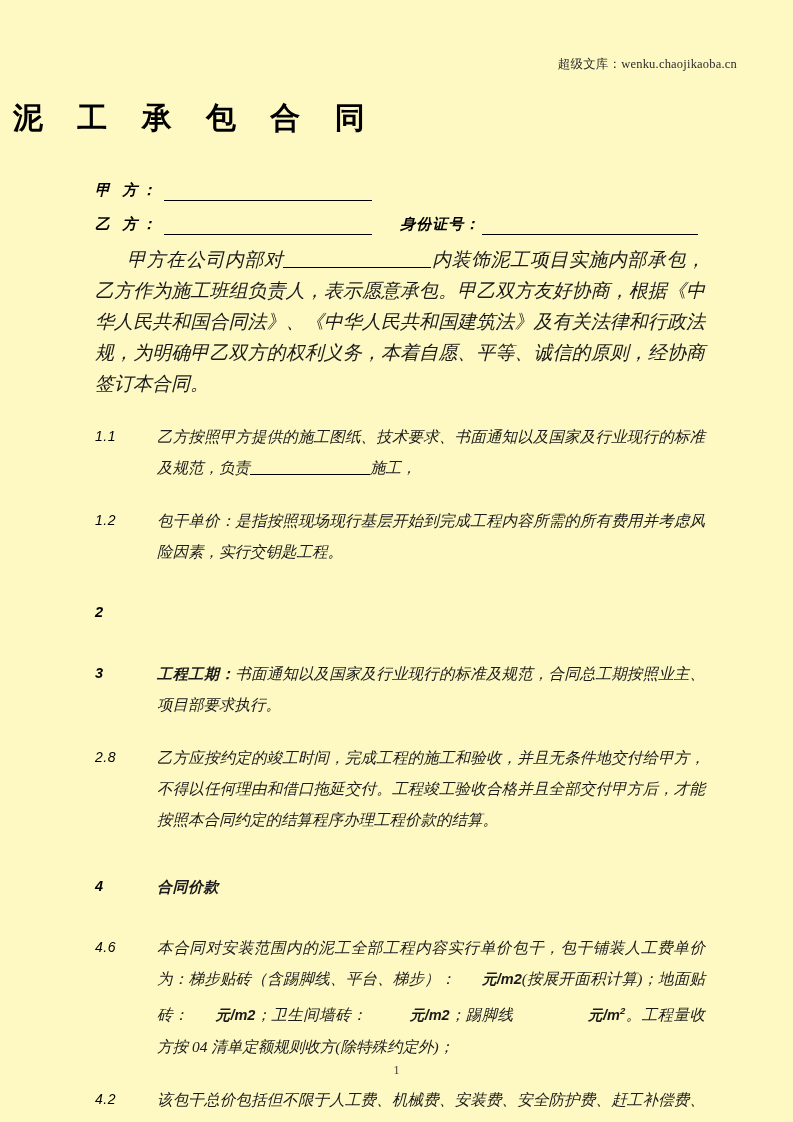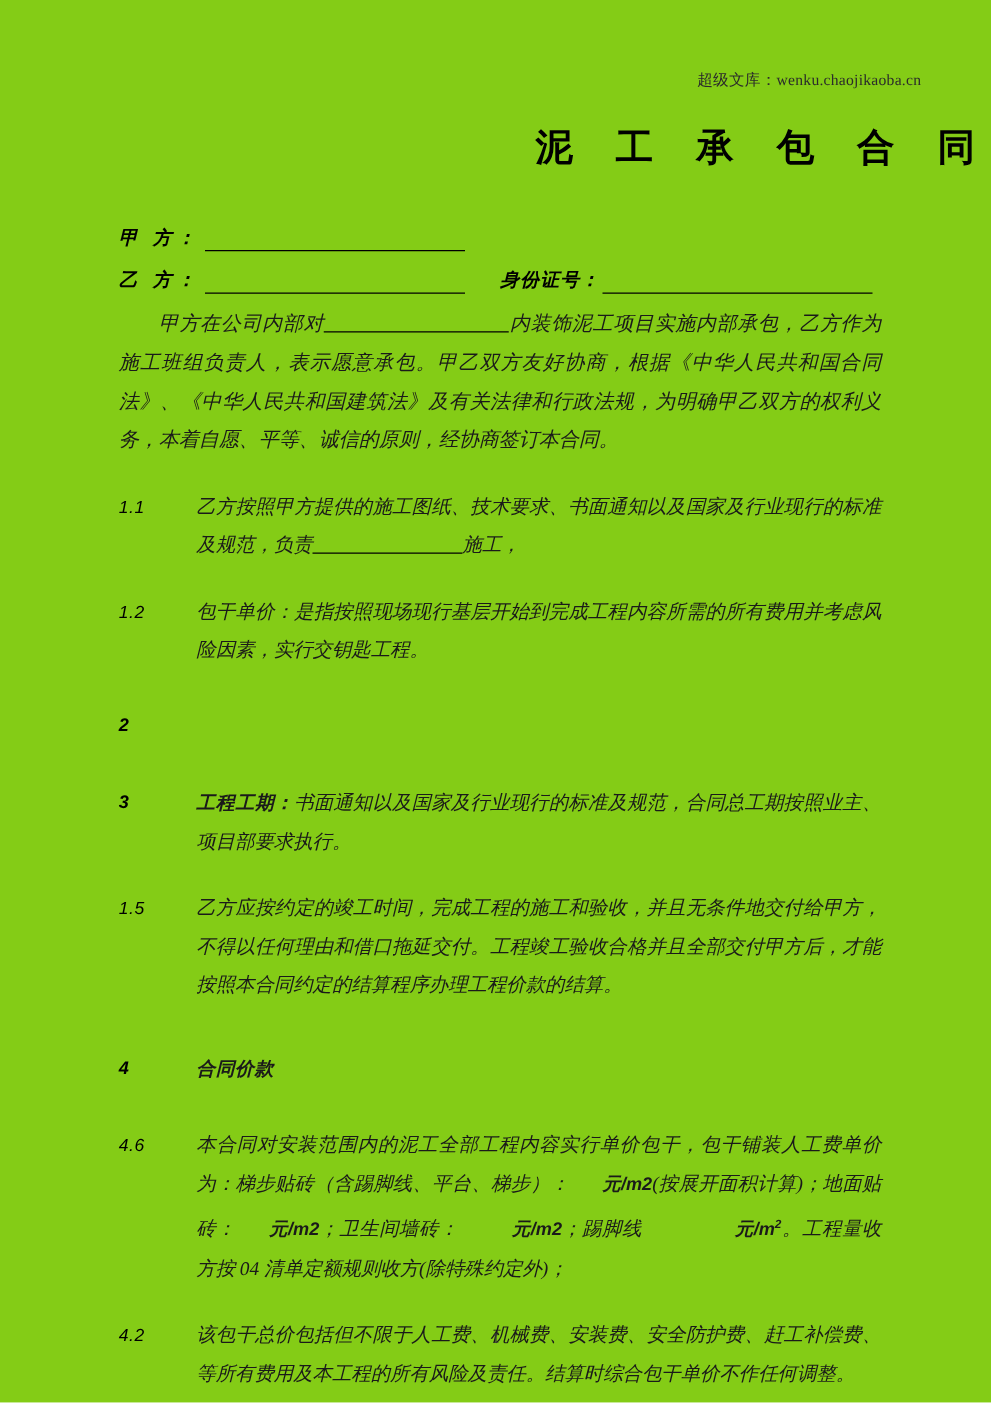--- a/index.html
+++ b/index.html
@@ -10,21 +10,21 @@
   }
   body {
     font-family: "Liberation Serif", "DejaVu Serif", serif;
     color: #000000;
   }
   .page {
     position: relative;
     width: 793px;
     height: 1122px;
     margin: 0 auto;
-    background: #84cc16;
+    background: #fef9c3;
     box-sizing: border-box;
     overflow: hidden;
   }
 
   
   .doc-header {
     position: absolute;
     top: 56px;
     right: 56px;
     font-family: "Liberation Serif", "DejaVu Serif", serif;
@@ -33,21 +33,21 @@
     letter-spacing: 0.2px;
     white-space: nowrap;
   }
 
   
   .doc-title {
     position: absolute;
     top: 98px;
     left: 0;
     width: 793px;
-    text-align: right;
+    text-align: left;
     font-family: "Liberation Sans", "DejaVu Sans", sans-serif;
     font-size: 30px;
     font-weight: bold;
     letter-spacing: 13px;
     text-indent: 13px;
     color: #000000;
   }
 
   
   .body-block {
@@ -85,21 +85,21 @@
     letter-spacing: 1px;
     margin-left: 28px;
     white-space: nowrap;
     padding-bottom: 2px;
   }
   .rule-id { width: 216px; margin-left: 2px; }
 
   
   .para {
     font-family: "Liberation Serif", "DejaVu Serif", serif;
-    font-size: 16px;
+    font-size: 19px;
     line-height: 31px;
     text-align: justify;
     text-justify: inter-ideograph;
     color: #1a1a1a;
     margin: 0;
   }
   .para.intro {
     margin-top: 8px;
     text-indent: 32px;
   }
@@ -212,21 +212,21 @@
     </div>
 
     <div class="spacer-8"></div>
 
     <div class="clause">
       <div class="clause-num heading">3</div>
       <div class="clause-body"><span class="bold-run">工程工期：</span><span>书面通知以及国家及行业现行的标准及规范，合同总工期按照业主、项目部要求执行。</span></div>
     </div>
 
     <div class="clause">
-      <div class="clause-num">1.5</div>
+      <div class="clause-num">2.8</div>
       <div class="clause-body">乙方应按约定的竣工时间，完成工程的施工和验收，并且无条件地交付给甲方，不得以任何理由和借口拖延交付。工程竣工验收合格并且全部交付甲方后，才能按照本合同约定的结算程序办理工程价款的结算。</div>
     </div>
 
     <div class="spacer-14"></div>
 
     <div class="clause">
       <div class="clause-num heading">4</div>
       <div class="clause-body"><span class="bold-run">合同价款</span></div>
     </div>
 

